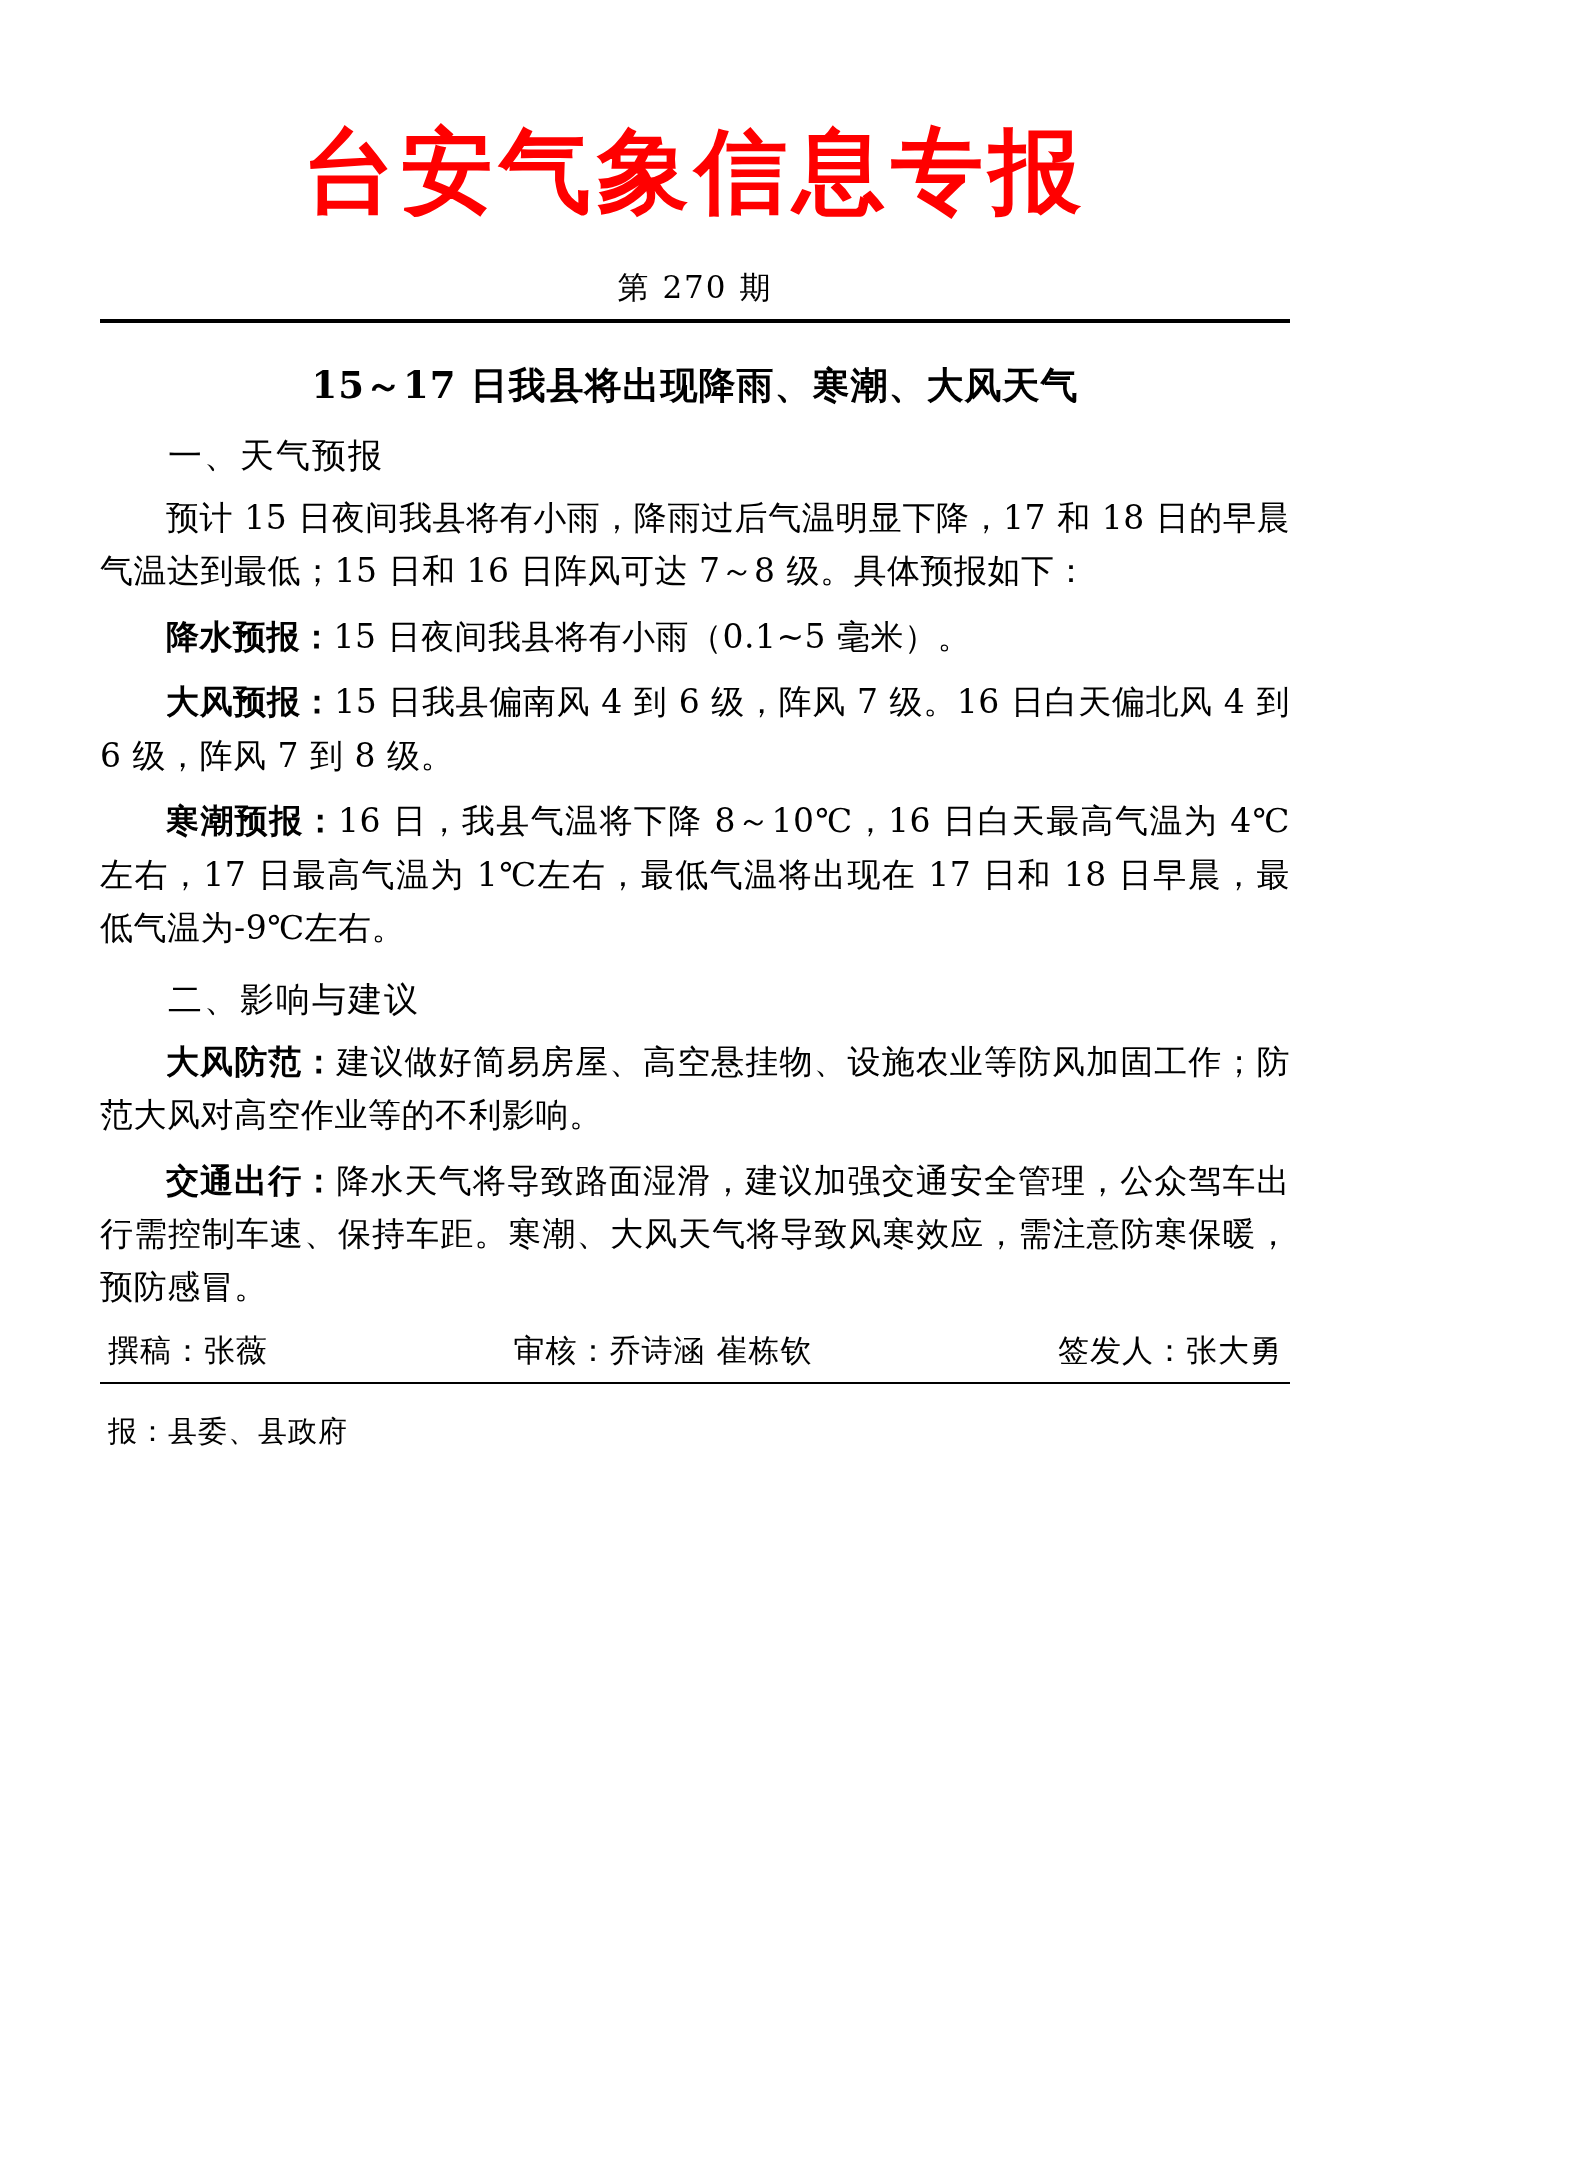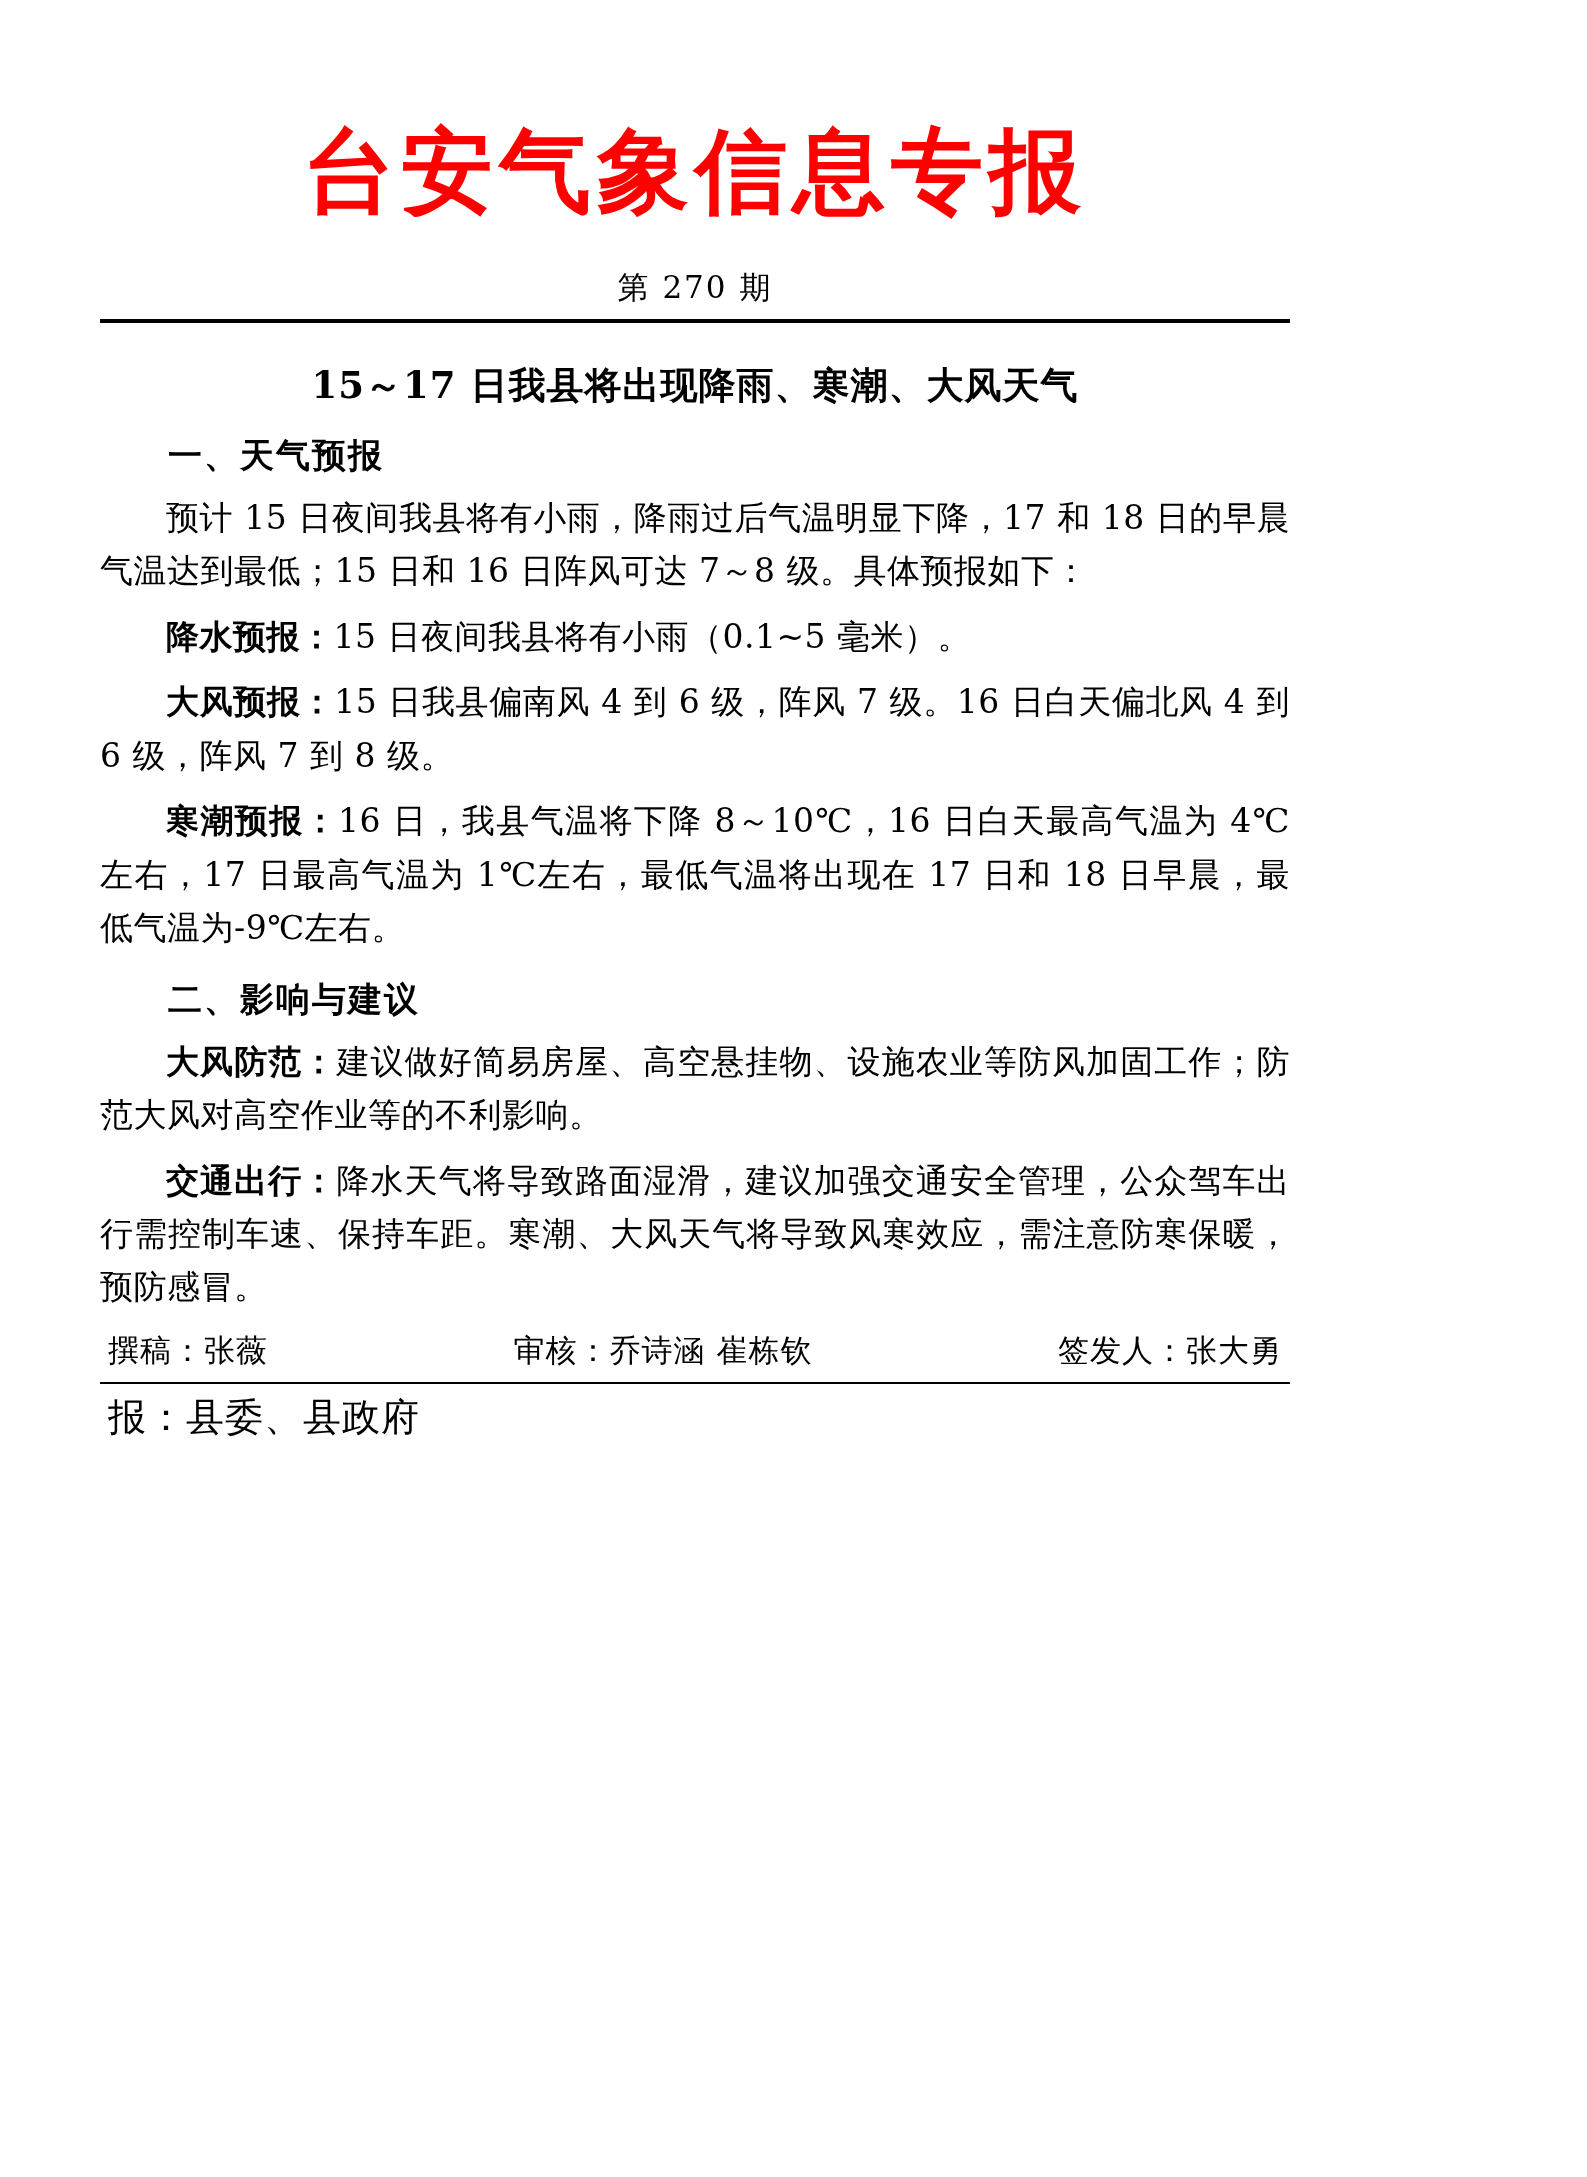--- a/index.html
+++ b/index.html
@@ -62,21 +62,21 @@
   .doc-title {
     text-align: center;
     font-weight: bold;
     font-size: 37px;
     margin-top: 38px;
     letter-spacing: 1px;
     font-family: "DejaVu Serif", "Liberation Serif", serif;
   }
   .section-head {
     font-family: "DejaVu Sans", "Liberation Sans", sans-serif;
-    font-weight: bold;
+    font-weight: normal;
     font-size: 34px;
     margin-top: 22px;
     text-indent: 68px;
     letter-spacing: 2px;
   }
   p.body {
     font-size: 33px;
     line-height: 1.62;
     margin: 12px 0 0 0;
     text-indent: 66px;
@@ -94,22 +94,22 @@
     margin-top: 16px;
     padding: 0 8px;
     letter-spacing: 1px;
   }
   .rule-thin {
     border: none;
     border-top: 2.5px solid #000;
     margin: 10px 0 0 0;
   }
   .footer-note {
-    font-size: 38px;
-    margin-top: 8px;
+    font-size: 29px;
+    margin-top: 28px;
     padding-left: 8px;
     letter-spacing: 1px;
   }
 </style>
 </head>
 <body>
 
 <div class="page">
   <div class="inner">
 

